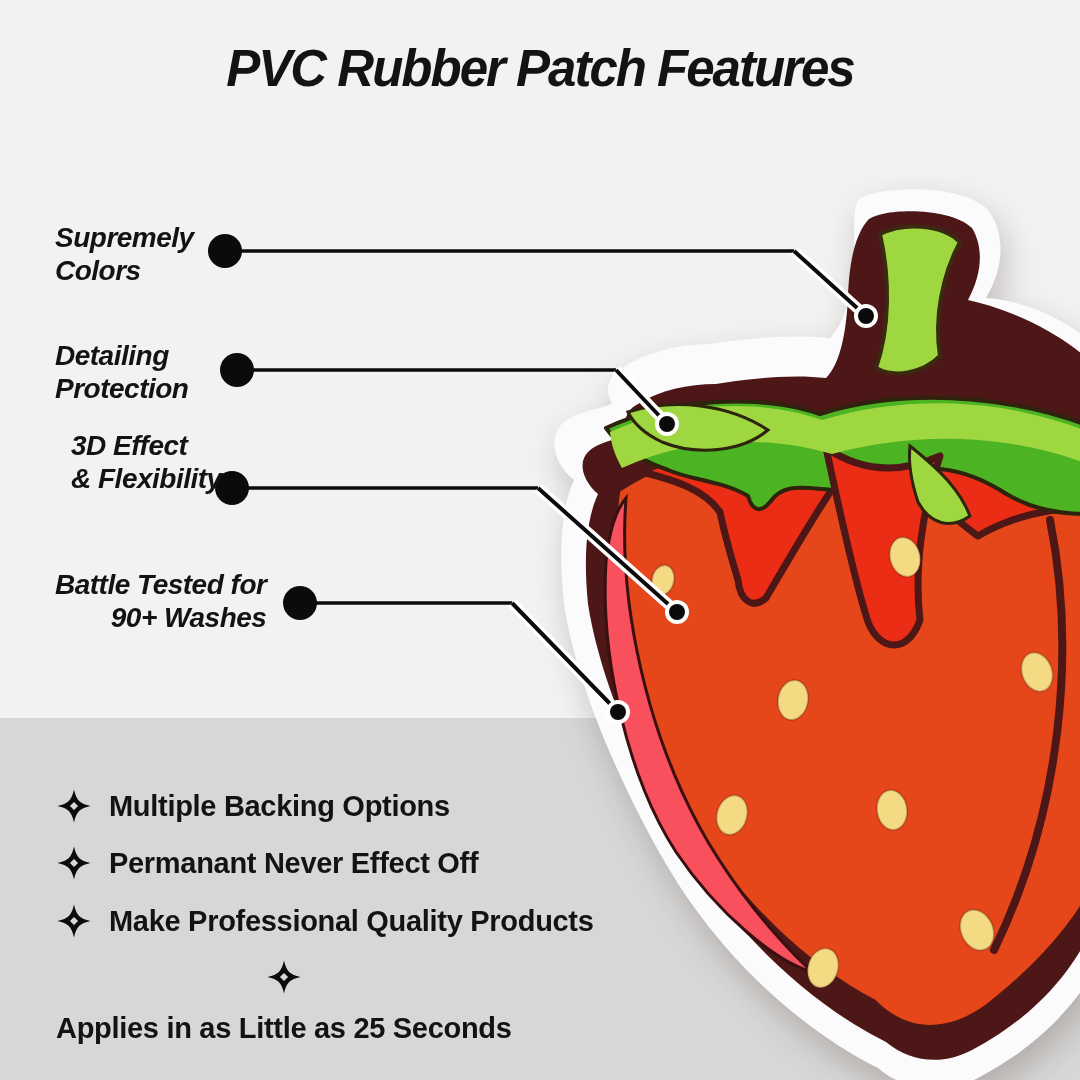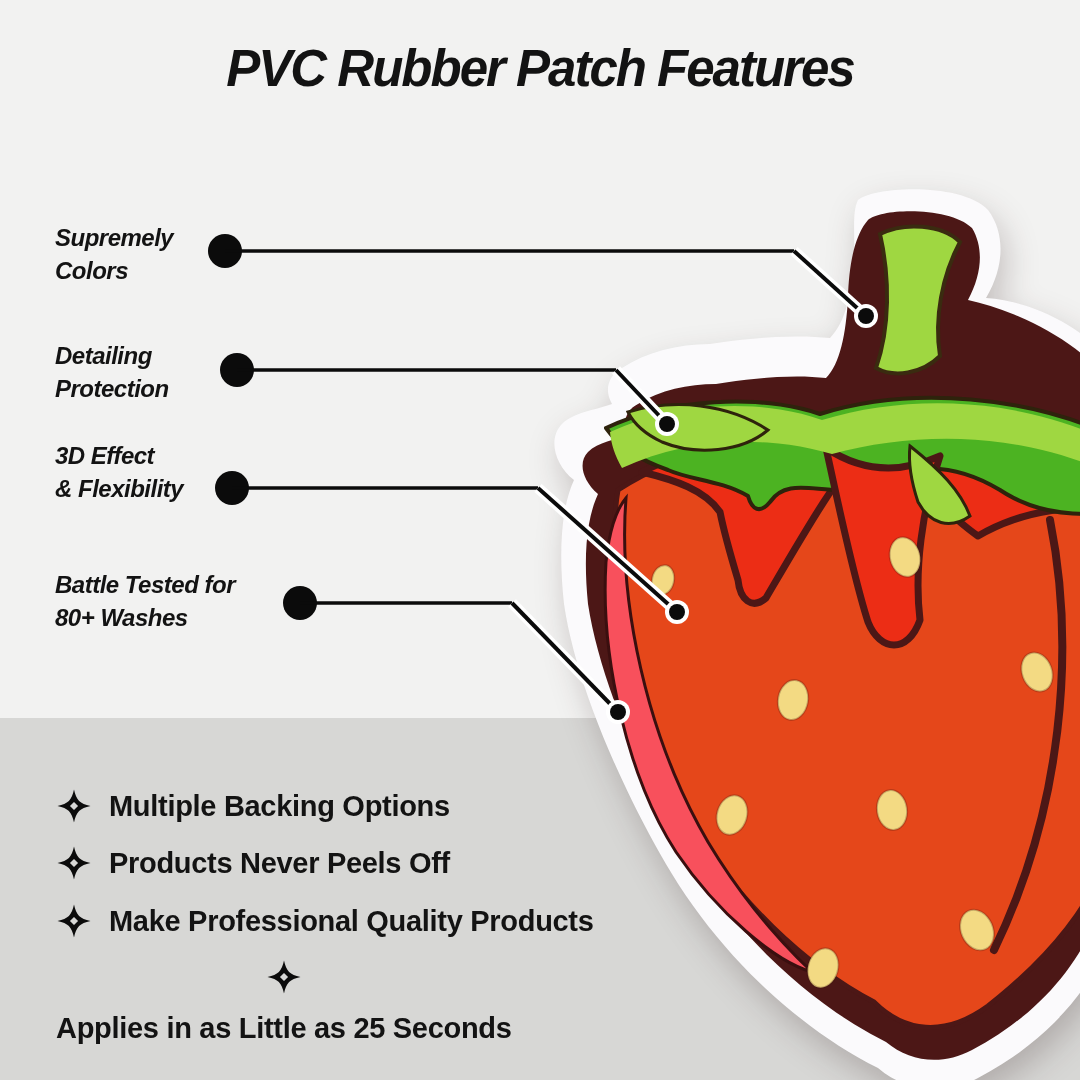--- a/index.html
+++ b/index.html
@@ -22,24 +22,24 @@
       rgba(17,200,117,0) 13%, rgba(17,200,117,.85) 25%,
       #11C875 33%, #11C875 77%,
       rgba(17,200,117,.85) 83%, rgba(17,200,117,0) 88%);
   }
   .banner span{
     font-size:31px;font-weight:700;font-style:italic;color:#FFFFFF;letter-spacing:-0.5px;
   }
 
   .feature{
     position:absolute;left:55px;color:#131313;
-    font-size:24px;line-height:33px;font-weight:700;font-style:italic;letter-spacing:-0.5px;
+    font-size:28px;line-height:33px;font-weight:700;font-style:italic;letter-spacing:-0.5px;
   }
   .feature span{display:block;}
-  .f1{top:221px;} .f2{top:339px;} .f3{top:439px;} .f4{top:568px;}
+  .f1{top:221px;} .f2{top:339px;} .f3{top:429px;margin-left:16px;} .f4{top:568px;text-align:right;}
 
   .strawberry{position:absolute;left:470px;top:180px;filter:drop-shadow(6px 14px 16px rgba(40,20,20,0.22));}
   .callouts{position:absolute;left:0;top:0;}
 
   .benefit{
     position:absolute;left:56px;height:38px;display:flex;align-items:center;gap:17px;
     color:#131313;font-size:29px;font-weight:700;letter-spacing:-0.3px;
   }
   .b1{top:787px;} .b2{top:844px;} .b3{top:902px;} .b4{top:959px;flex-direction:column;}
   .benefit .spark{flex:0 0 auto;}
@@ -231,34 +231,34 @@
   <div class="feature f2">
     <span>Detailing</span>
     <span>Protection</span>
   </div>
   <div class="feature f3">
     <span>3D Effect</span>
     <span>&amp; Flexibility</span>
   </div>
   <div class="feature f4">
     <span>Battle Tested for</span>
-    <span>80+ Washes</span>
+    <span>90+ Washes</span>
   </div>
 
   <div class="benefit b1">
     <svg class="spark" width="36" height="36" viewBox="0 0 24 24">
       <path fill="#0B0B0B" fill-rule="evenodd" d="M12 1 C13.6 8.2 15.8 10.4 23 12 C15.8 13.6 13.6 15.8 12 23 C10.4 15.8 8.2 13.6 1 12 C8.2 10.4 10.4 8.2 12 1 Z M12 9.3 L14.7 12 L12 14.7 L9.3 12 Z"></path>
     </svg>
     <span>Multiple Backing Options</span>
   </div>
   <div class="benefit b2">
     <svg class="spark" width="36" height="36" viewBox="0 0 24 24">
       <path fill="#0B0B0B" fill-rule="evenodd" d="M12 1 C13.6 8.2 15.8 10.4 23 12 C15.8 13.6 13.6 15.8 12 23 C10.4 15.8 8.2 13.6 1 12 C8.2 10.4 10.4 8.2 12 1 Z M12 9.3 L14.7 12 L12 14.7 L9.3 12 Z"></path>
     </svg>
-    <span>Products Never Peels Off</span>
+    <span>Permanant Never Effect Off</span>
   </div>
   <div class="benefit b3">
     <svg class="spark" width="36" height="36" viewBox="0 0 24 24">
       <path fill="#0B0B0B" fill-rule="evenodd" d="M12 1 C13.6 8.2 15.8 10.4 23 12 C15.8 13.6 13.6 15.8 12 23 C10.4 15.8 8.2 13.6 1 12 C8.2 10.4 10.4 8.2 12 1 Z M12 9.3 L14.7 12 L12 14.7 L9.3 12 Z"></path>
     </svg>
     <span>Make Professional Quality Products</span>
   </div>
   <div class="benefit b4">
     <svg class="spark" width="36" height="36" viewBox="0 0 24 24">
       <path fill="#0B0B0B" fill-rule="evenodd" d="M12 1 C13.6 8.2 15.8 10.4 23 12 C15.8 13.6 13.6 15.8 12 23 C10.4 15.8 8.2 13.6 1 12 C8.2 10.4 10.4 8.2 12 1 Z M12 9.3 L14.7 12 L12 14.7 L9.3 12 Z"></path>

